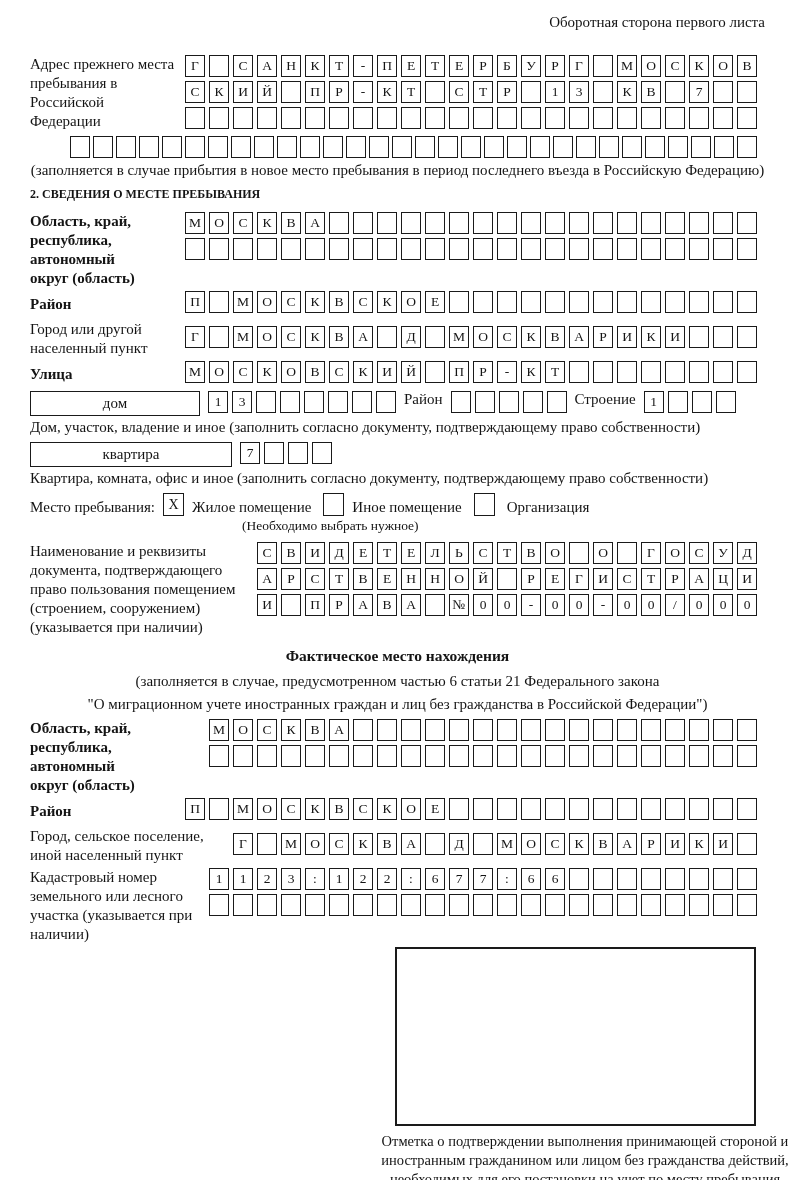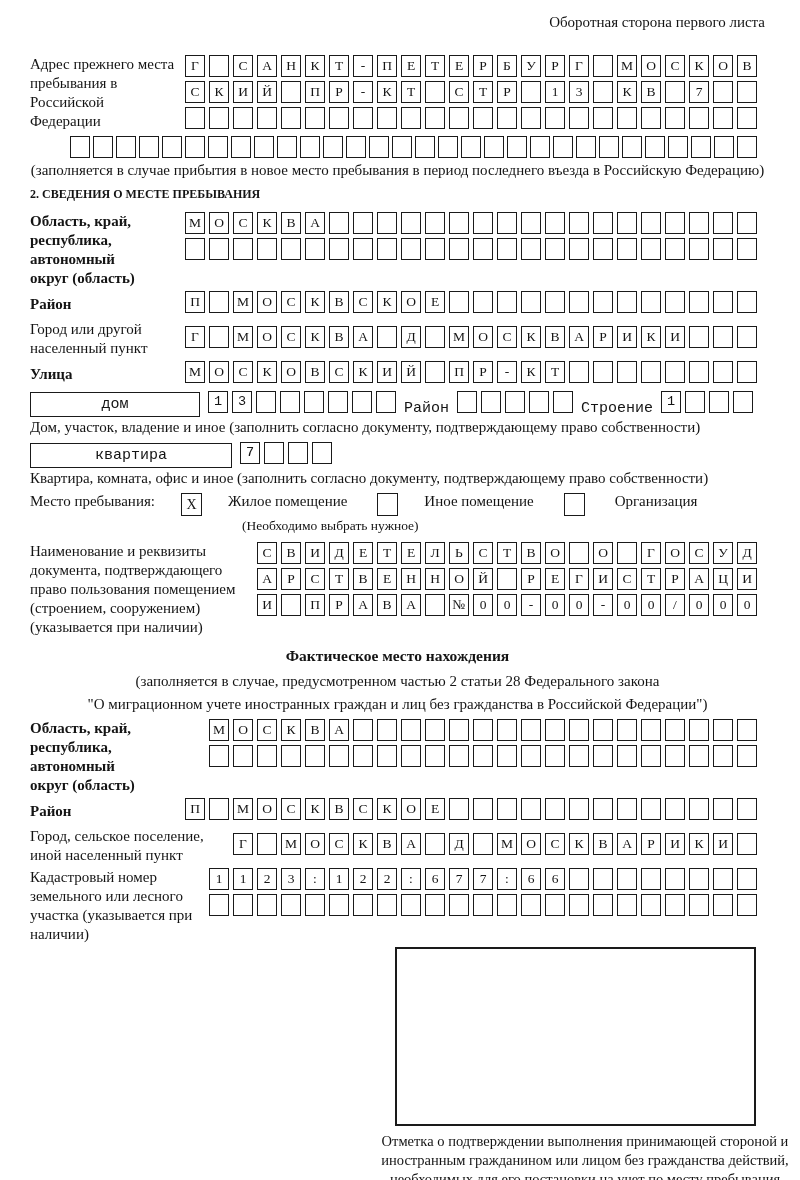--- a/index.html
+++ b/index.html
@@ -24,28 +24,28 @@
   .cellrow.left{justify-content:flex-start;padding-right:0;}
   .cell{width:18px;height:20px;border:1.5px solid #1a1a1a;flex:none;
         display:flex;align-items:center;justify-content:center;
         font-size:13.5px;line-height:1;background:#fff;}
 
   .note{font-size:15px;line-height:17px;margin:2px 0 6px 0;}
   .note.center{text-align:center;}
   .sec-title{font-weight:bold;font-size:12px;text-align:left;margin:8px 0 10px 0;}
   .sub-title{font-weight:bold;font-size:15.5px;text-align:center;margin:10px 0 8px 0;}
 
-  .house-row{display:flex;align-items:flex-end;gap:8px;margin:4px 0 2px 0;font-family:Liberation Mono, monospace;}
+  .house-row{display:flex;align-items:flex-start;gap:8px;margin:4px 0 2px 0;}
   .widebox{border:1.5px solid #1a1a1a;height:23px;display:flex;align-items:center;
            justify-content:center;font-size:15px;flex:none;}
   .w-dom{width:168px;}
   .w-kv{width:200px;}
   .inline-label{font-size:15px;flex:none;}
 
-  .stay-row{display:flex;align-items:flex-start;gap:26px;font-size:15px;margin:6px 0 2px 0;}
+  .stay-row{display:flex;align-items:flex-end;gap:8px;font-size:15px;margin:6px 0 2px 0;}
   .stay-row .cell{width:19px;height:21px;font-size:14px;}
   .gap-l{margin-left:4px;}
   .choose-note{font-size:13.5px;margin:2px 0 8px 212px;}
 
   .confirm-box{width:357px;height:175px;border:2px solid #1a1a1a;margin:2px 0 6px 365px;}
   .confirm-caption{width:450px;margin-left:330px;text-align:center;
                    font-size:14.5px;line-height:19px;}
 </style>
 </head>
 <body>
@@ -452,21 +452,21 @@
           <div class="cell">0</div>
           <div class="cell">/</div>
           <div class="cell">0</div>
           <div class="cell">0</div>
           <div class="cell">0</div>
         </div>
     </div>
   </div>
 
   <div class="sub-title">Фактическое место нахождения</div>
-  <div class="note center">(заполняется в случае, предусмотренном частью 2 статьи 28 Федерального закона</div>
+  <div class="note center">(заполняется в случае, предусмотренном частью 6 статьи 21 Федерального закона</div>
   <div class="note center">"О миграционном учете иностранных граждан и лиц без гражданства в Российской Федерации")</div>
 
   <div class="frow">
     <div class="label w120">Область, край, республика, автономный округ (область)</div>
     <div class="boxcol">
       <div class="cellrow">
           <div class="cell">М</div>
           <div class="cell">О</div>
           <div class="cell">С</div>
           <div class="cell">К</div>

